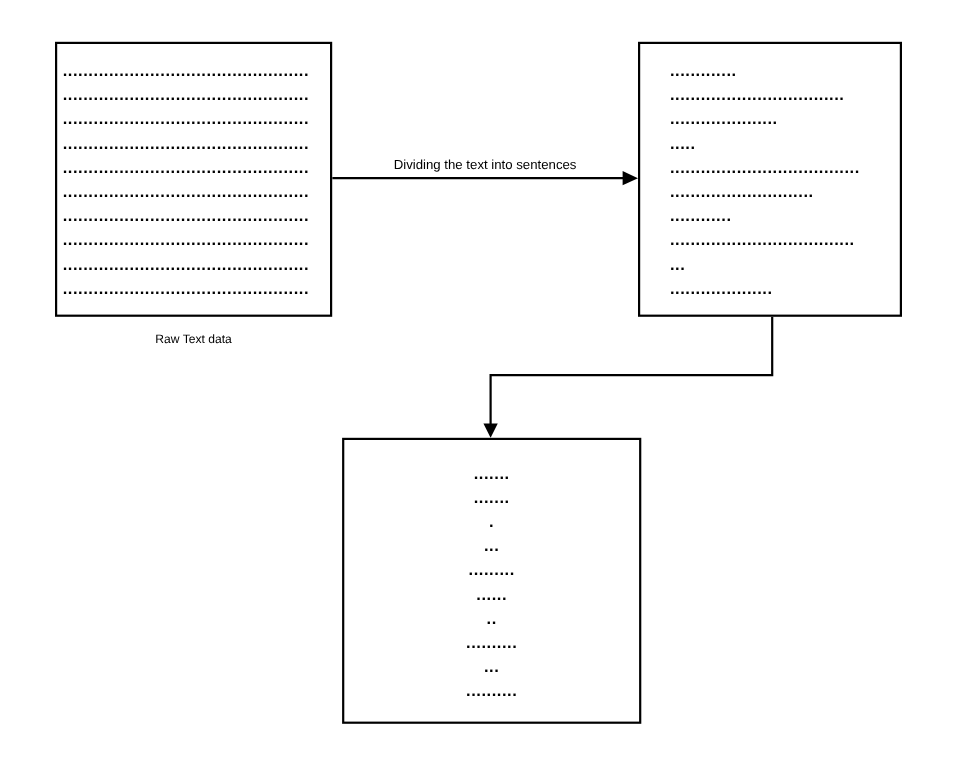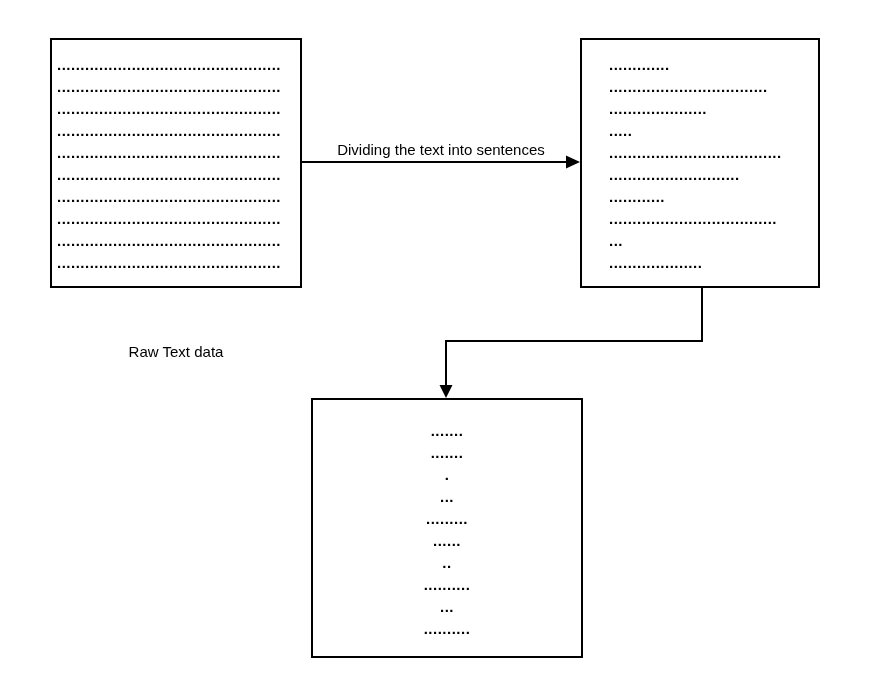--- a/index.html
+++ b/index.html
@@ -55,21 +55,21 @@
   .dots {
     font-weight: bold;
     font-size: 15px;
     line-height: 22px;
     letter-spacing: 0.5px;
     white-space: nowrap;
     color: #000000;
   }
   .label {
     position: absolute;
-    font-size: 15px;
+    font-size: 12px;
     line-height: 18px;
     color: #000000;
     white-space: nowrap;
   }
   .label-arrow1 {
     left: 302px;
     top: 141px;
     width: 278px;
     text-align: center;
   }
@@ -77,22 +77,21 @@
     left: 402px;
     top: 309px;
     width: 294px;
     text-align: right;
   }
   .label-caption {
     left: 50px;
     top: 300px;
     width: 252px;
     text-align: center;
-    font-size: 15px;
-    margin-top: 43px;
+    font-size: 11px;
   }
 </style>
 </head>
 <body>
 
 <div class="canvas">
 
   <svg class="connectors" viewBox="0 0 880 689" xmlns="http://www.w3.org/2000/svg">
 
     <g>

